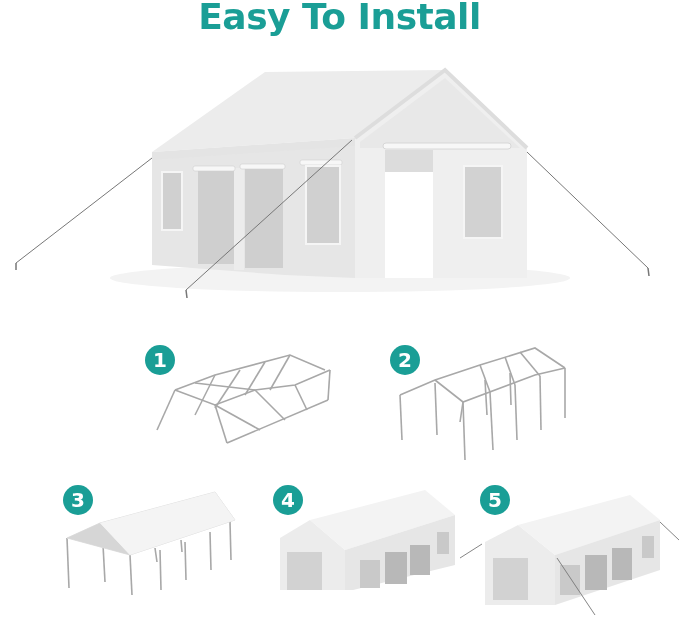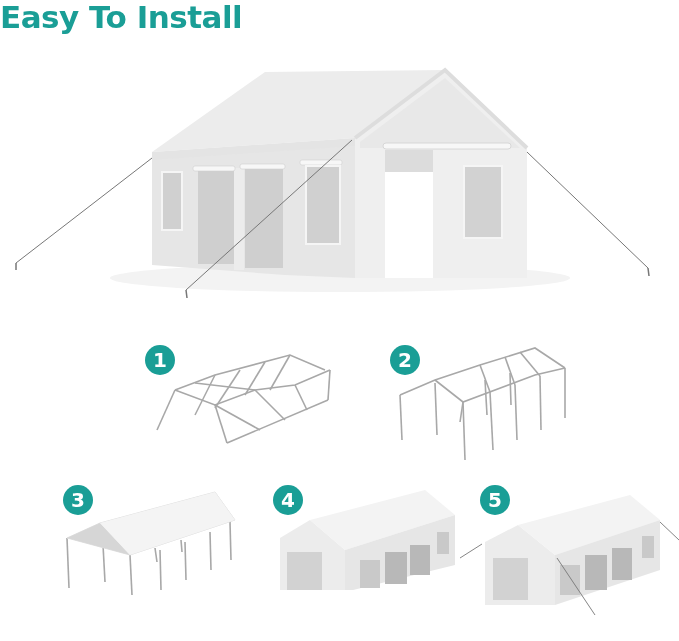--- a/index.html
+++ b/index.html
@@ -1,19 +1,19 @@
 <!DOCTYPE html>
 <html><head>
 <meta charset="utf-8">
 <style>
   html, body { margin: 0; padding: 0; background: #ffffff; }
   body { width: 679px; height: 641px; position: relative; overflow: hidden; font-family: "DejaVu Sans", sans-serif; }
   .title {
-    position: absolute; left: 0; top: 0; width: 679px; text-align: left;
-    font-family: "DejaVu Sans", sans-serif; font-weight: bold; font-size: 31px;
+    position: absolute; left: 0; top: 0; width: 679px; text-align: center;
+    font-family: "DejaVu Sans", sans-serif; font-weight: bold; font-size: 36px;
     line-height: 34px; letter-spacing: -0.5px;
   }
   .main-tent { position: absolute; left: 0; top: 55px; width: 679px; height: 260px; }
   .step { position: absolute; }
   .badge {
     position: absolute; width: 30px; height: 30px; border-radius: 50%;
     color: #fff; font-weight: bold; font-size: 20px; line-height: 30px; text-align: center;
     font-family: "DejaVu Sans", sans-serif;
   }
   svg { display: block; }

